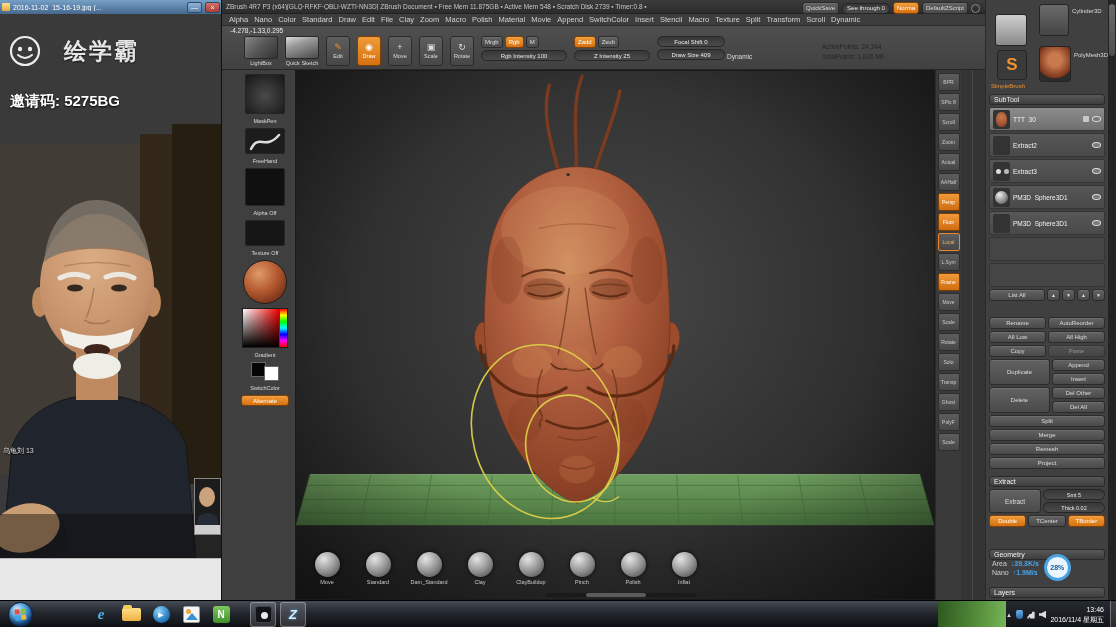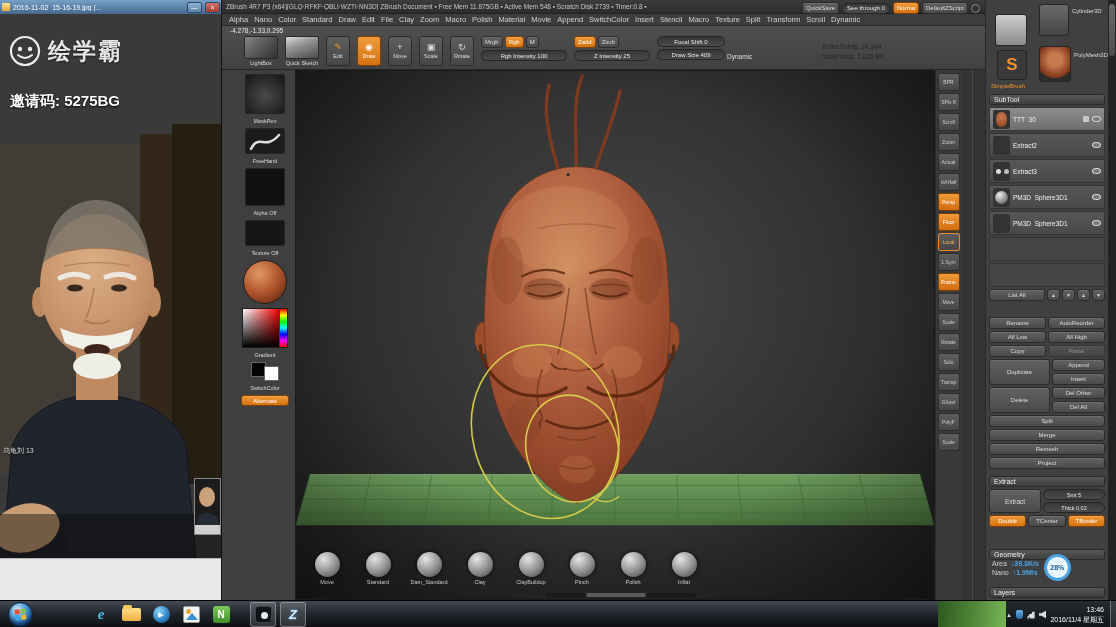--- a/index.html
+++ b/index.html
@@ -8,21 +8,21 @@
 
 
 .vw{position:absolute;left:0;top:0;width:222px;height:600px;background:#2f2f2f;border-right:1px solid #101010;overflow:hidden;}
 .vw-titlebar{position:absolute;left:0;top:0;width:222px;height:14px;background:linear-gradient(#7fa0c4,#4a6f96);background:linear-gradient(#76a0c6,#46688f);display:flex;align-items:center;padding:0 2px;gap:3px;}
 .vw-appicon{width:8px;height:8px;background:linear-gradient(#ffe08a,#e8a93d);border-radius:1px;}
 .vw-title{flex:1;font-size:7px;color:#fff;white-space:nowrap;overflow:hidden;}
 .vw-btn{width:15px;height:11px;border:1px solid #2c4a68;border-radius:2px;font-size:7px;line-height:9px;text-align:center;color:#fff;}
 .vw-btn.min{background:linear-gradient(#8fb2d4,#5d84ab);}
 .vw-btn.close{background:linear-gradient(#d4736a,#a93c32);}
 .video-scene{position:absolute;left:0;top:14px;width:222px;height:544px;}
-.wm-row{position:absolute;left:8px;top:34px;display:flex;align-items:center;gap:6px;}
+.wm-row{position:absolute;left:8px;top:34px;display:flex;align-items:center;gap:22px;}
 .wm-text{font-size:23px;font-weight:bold;color:rgba(240,240,240,.95);letter-spacing:2px;text-shadow:0 1px 2px rgba(0,0,0,.6);}
 .invite{position:absolute;left:10px;top:92px;font-size:15px;font-weight:bold;color:#fff;text-shadow:0 1px 2px #000;}
 .chat{position:absolute;left:3px;top:446px;font-size:7px;color:rgba(255,255,255,.85);text-shadow:0 1px 1px #000;}
 .pip{position:absolute;left:194px;top:478px;width:27px;height:57px;border:1px solid #888;background:#181818;}
 .vw-bottombar{position:absolute;left:0;top:558px;width:222px;height:42px;background:#e8e8e8;border-top:1px solid #b8b8b8;}
 
 
 .zbr{position:absolute;left:222px;top:0;width:894px;height:600px;background:#3f3f3f;overflow:hidden;}
 .zb-titlebar{position:absolute;left:0;top:0;width:894px;height:14px;background:linear-gradient(#3c3c3c,#2c2c2c);border-bottom:1px solid #222;display:flex;align-items:center;padding:0 4px;}
 .zb-title{font-size:6.5px;color:#c9c9c9;white-space:nowrap;overflow:hidden;max-width:532px;}

